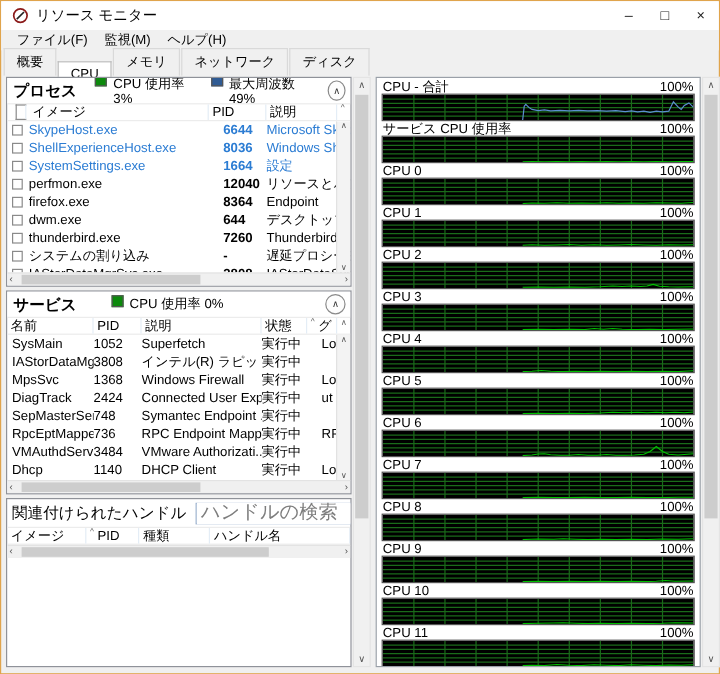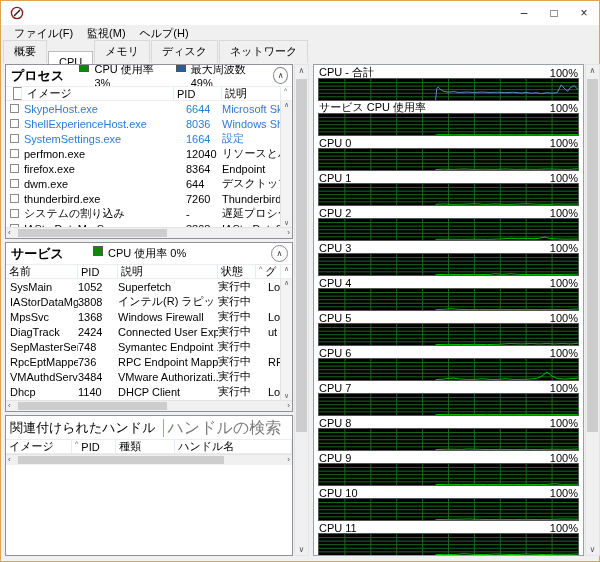--- a/index.html
+++ b/index.html
@@ -41,21 +41,21 @@
               display:flex; align-items:center; justify-content:center; font-size:8px; color:#333; background:#fdfdfd; }
 
   .colheader { height:15px; flex:none; display:flex; align-items:center; border-top:1px solid #ececec; border-bottom:1px solid #ececec; font-size:11px; }
   .colheader span { border-right:1px solid #e4edf6; height:100%; display:flex; align-items:center; padding-left:3px; }
   .sortcaret { border:none !important; font-size:7px; color:#666; padding-left:1px; position:relative; top:-3px; }
 
   .rows { flex:1; overflow:hidden; position:relative; }
   .lrow { height:15px; display:flex; align-items:center; font-size:11px; white-space:nowrap; }
   .cb { width:9px; height:9px; border:1px solid #8a8a8a; margin:0 5px 0 4px; flex:none; background:#fff; }
   .c-img  { width:150px; overflow:hidden; flex:none; }
-  .c-pid  { width:48px; flex:none; padding-left:12px; }
+  .c-pid  { width:48px; flex:none; padding-left:12px;font-weight:bold; }
   .c-desc { flex:1; overflow:hidden; }
   .blue { color:#2b7cd3; }
 
   .s-name { width:72px; flex:none; padding-left:4px; overflow:hidden; }
   .s-pid  { width:40px; flex:none; }
   .s-desc { width:100px; flex:none; overflow:hidden; }
   .s-state{ width:50px; flex:none; }
   .s-grp  { flex:1; overflow:hidden; }
 
   .innerscroll { position:absolute; right:0; top:0; bottom:0; width:12px; background:#f3f3f3; border-left:1px solid #e2e2e2;
@@ -94,39 +94,40 @@
 </head>
 <body>
 
 <div class="window">
 
   <div class="titlebar">
     <svg class="app-icon" viewBox="0 0 14 14">
       <circle cx="7" cy="7" r="5.6" fill="#fff" stroke="#8b1a1a" stroke-width="1.4"></circle>
       <line x1="4" y1="10" x2="10" y2="4" stroke="#222" stroke-width="1.4"></line>
     </svg>
+    <span class="title-text">リソース モニター</span>
     <div class="win-controls">
       <span class="win-btn">–</span>
       <span class="win-btn">□</span>
       <span class="win-btn">×</span>
     </div>
   </div>
 
   <div class="menubar" id="menubar">
       <span class="menu-item">ファイル(F)</span>
       <span class="menu-item">監視(M)</span>
       <span class="menu-item">ヘルプ(H)</span>
     </div>
 
   <div class="tabbar" id="tabbar">
       <span class="tab">概要</span>
       <span class="tab active">CPU</span>
       <span class="tab">メモリ</span>
+      <span class="tab">ネットワーク</span>
       <span class="tab">ディスク</span>
-      <span class="tab">ネットワーク</span>
     </div>
 
   <div class="left-pane">
 
     <div class="section sec-process">
       <div class="sec-header">
         <span class="sec-title">プロセス</span>
         <span id="process-legend" style="display:flex">
             <span class="legend">
               <span class="sq" style="background: rgb(12, 138, 12);"></span>

